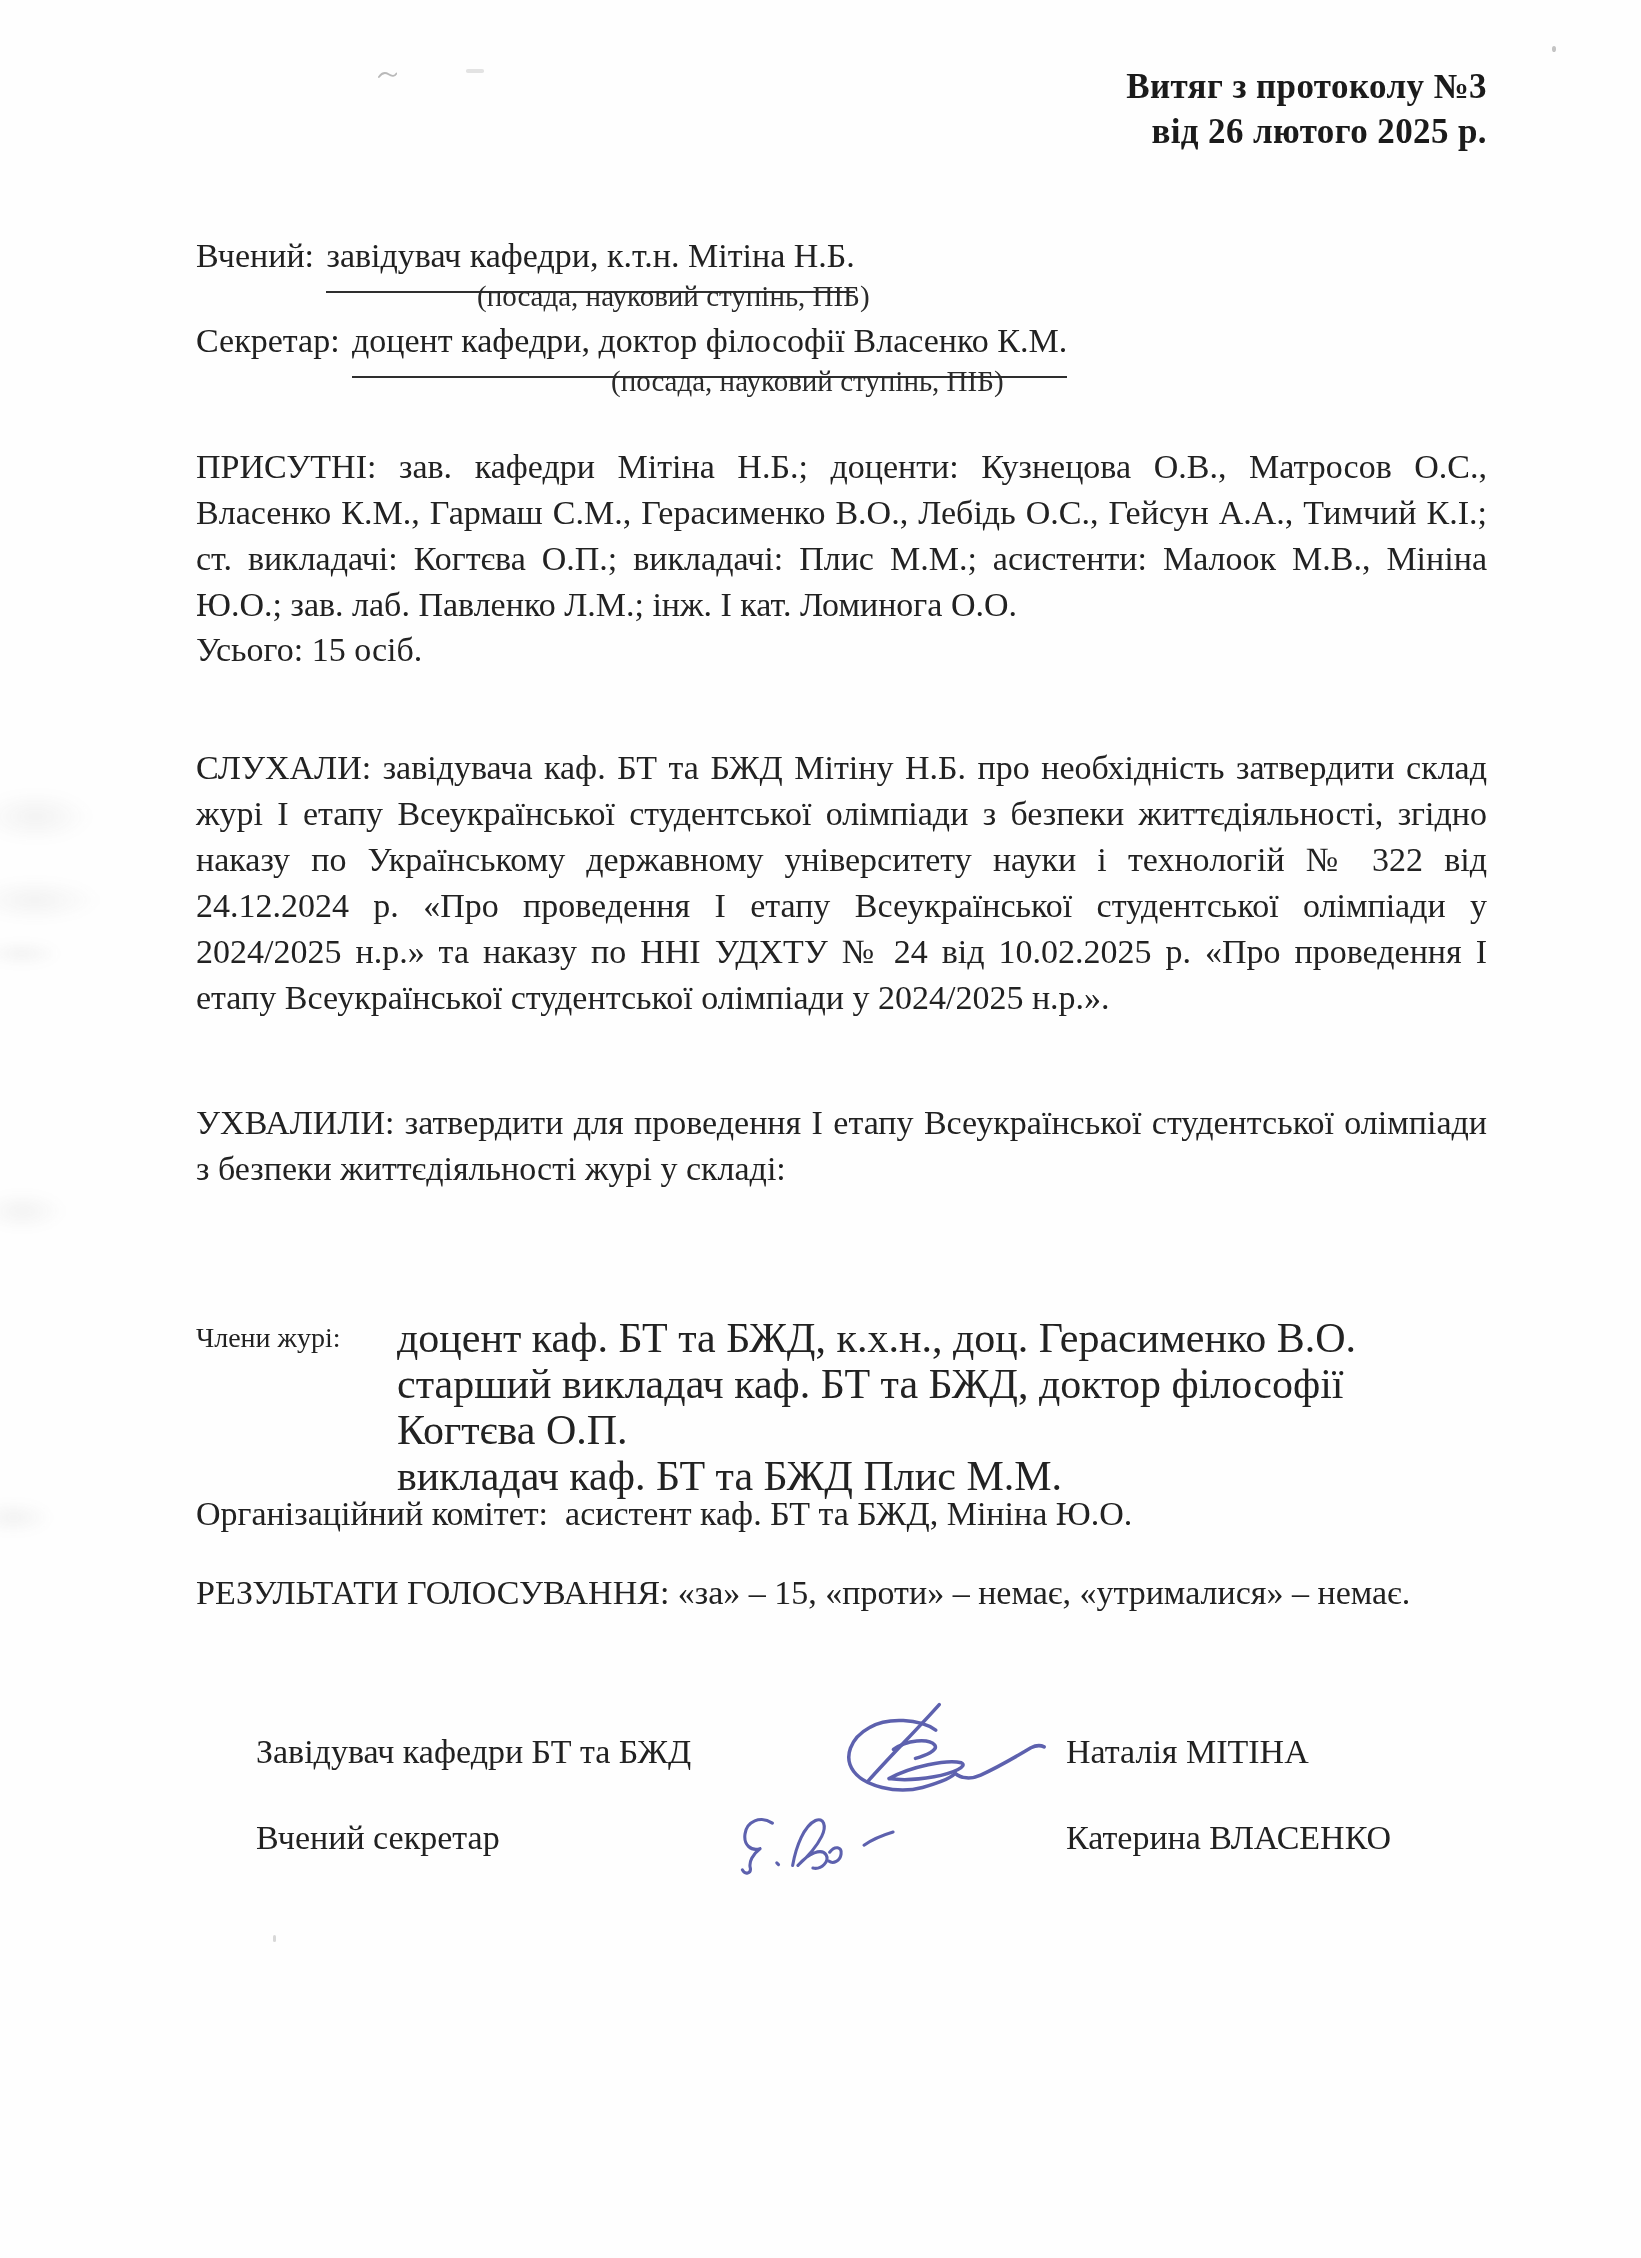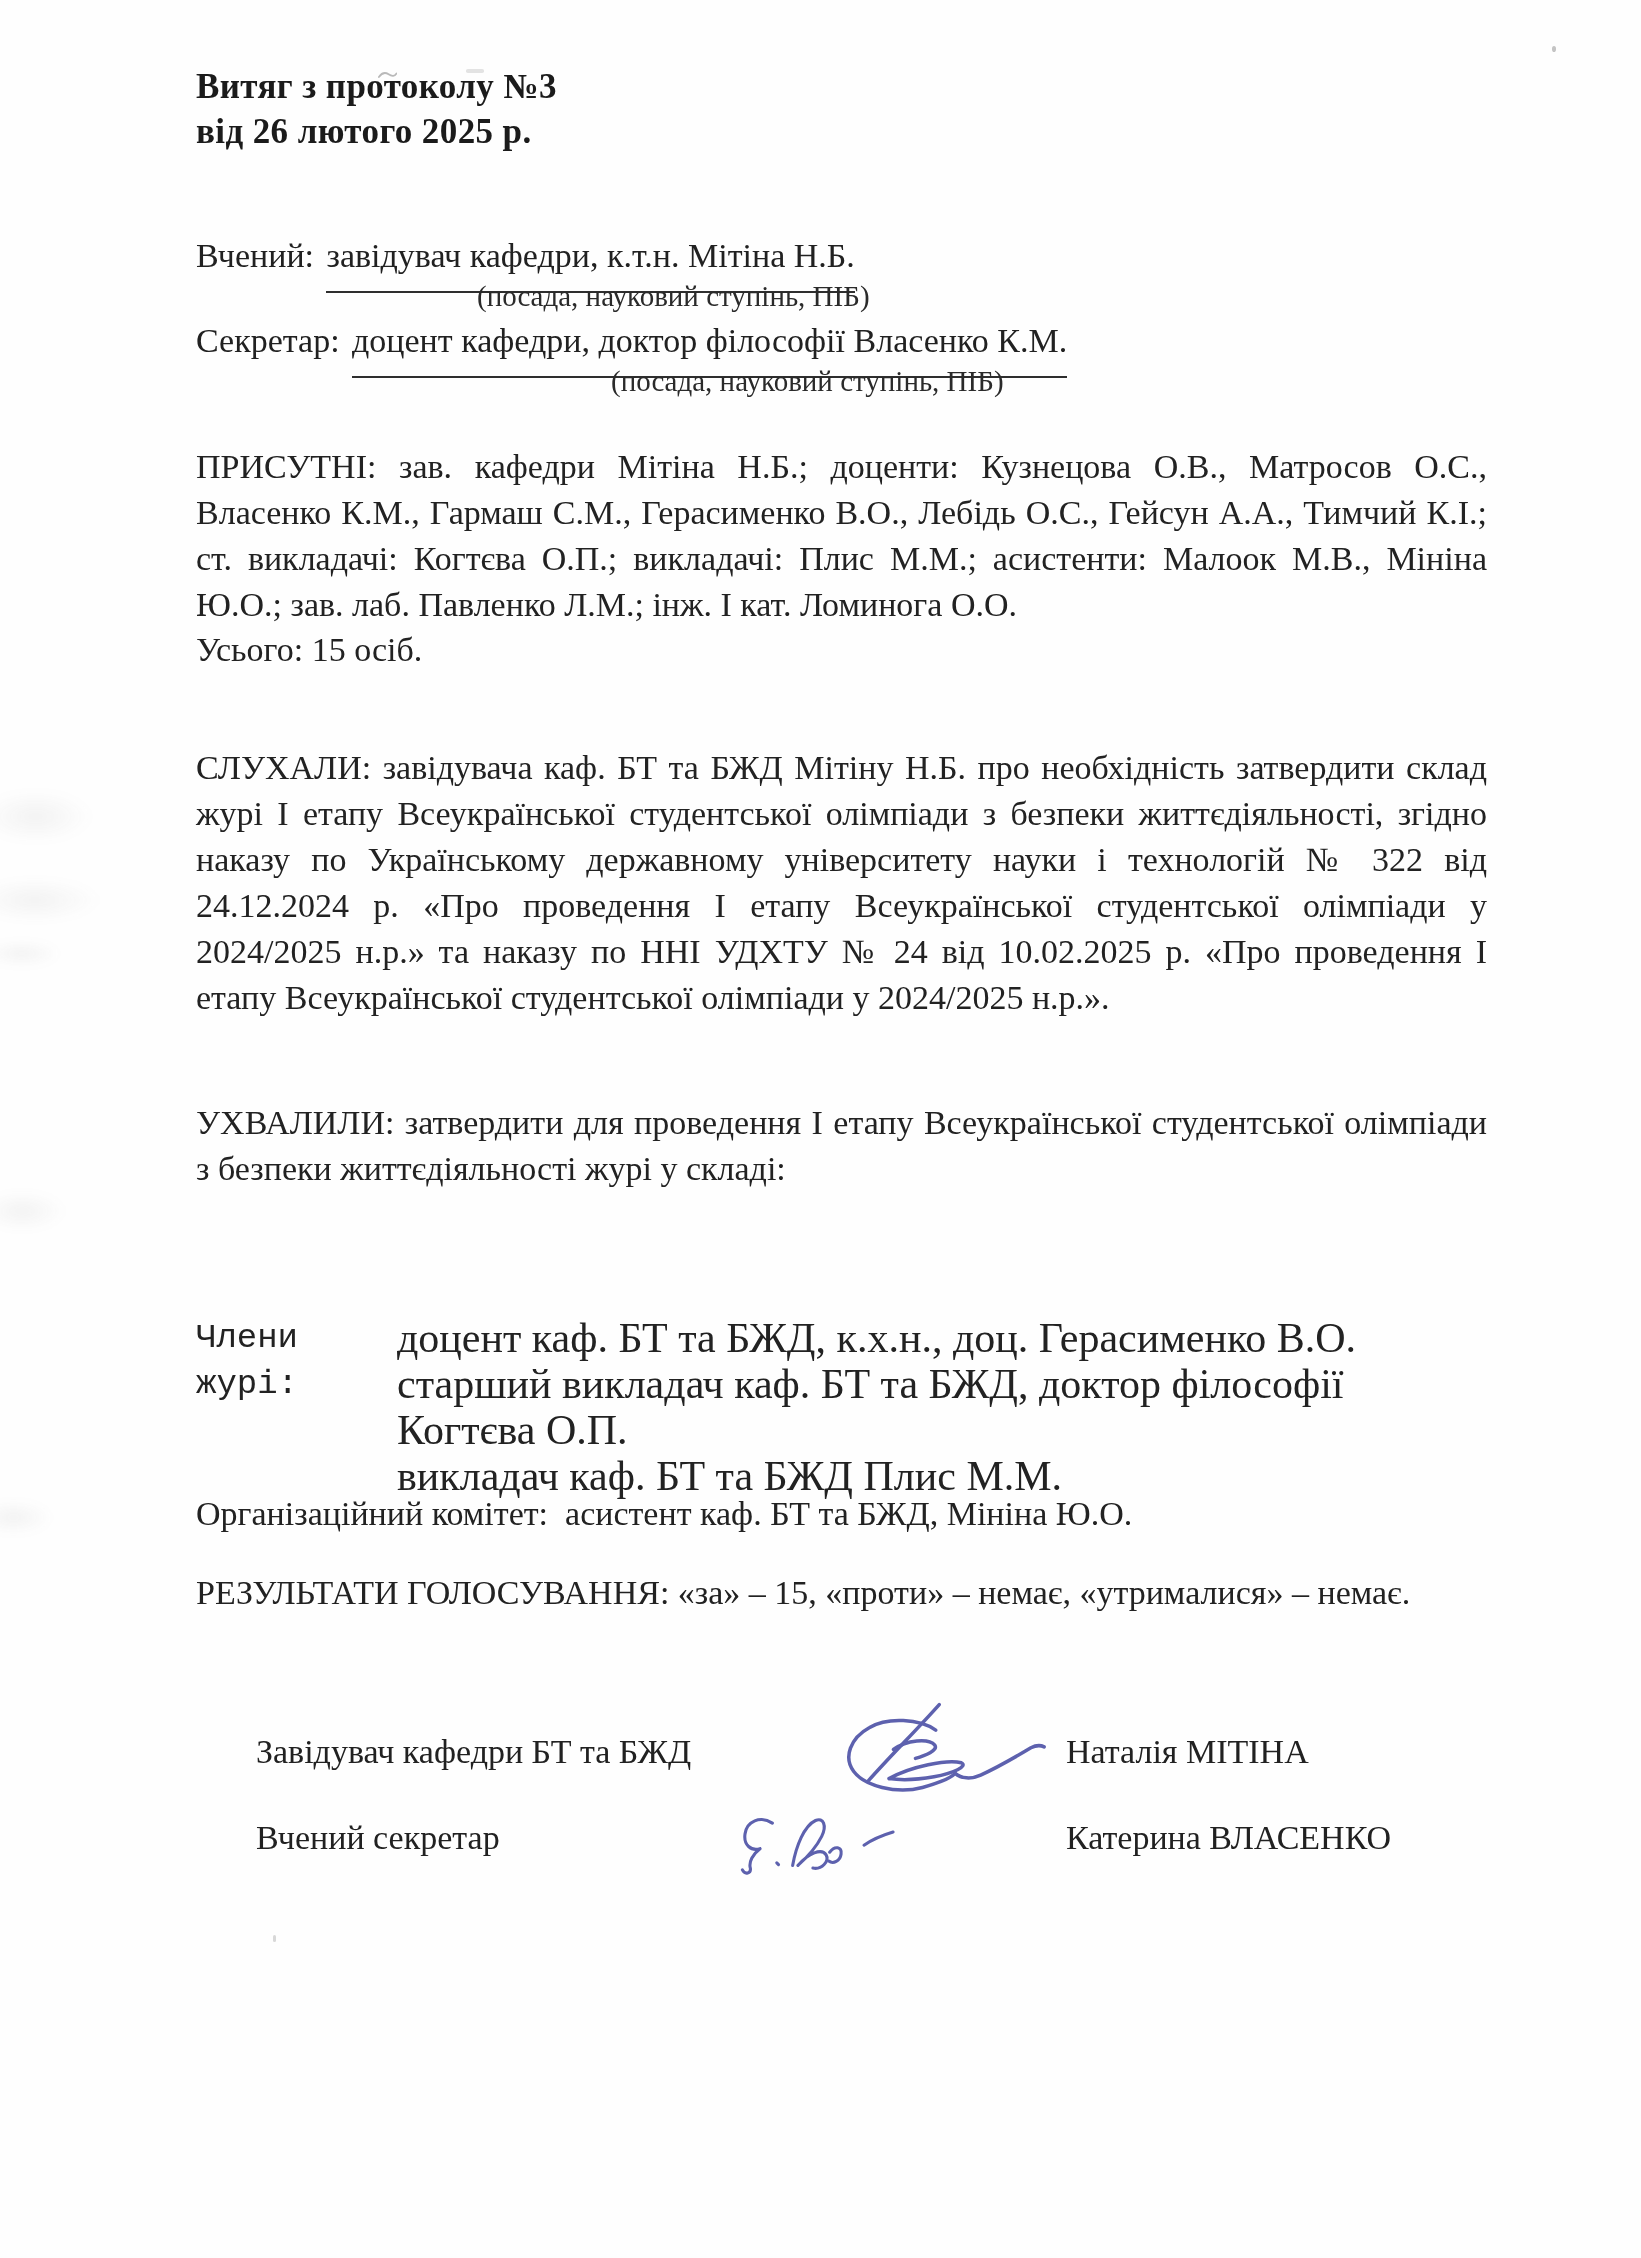--- a/index.html
+++ b/index.html
@@ -7,21 +7,21 @@
     position:relative;
     width:1642px;height:2258px;
     background:#fefefe;
     overflow:hidden;
     font-family:"Liberation Serif","DejaVu Serif",serif;
     color:#222;
   }
   .abs{position:absolute;}
   .col{left:196px;width:1291px;}
   .title{
-    top:64px;text-align:left;font-weight:bold;
+    top:64px;text-align:right;font-weight:bold;
     font-size:35px;line-height:45px;color:#1b1b1b;
     letter-spacing:0.4px;
   }
   .officials{top:235px;font-size:34px;line-height:42px;color:#212121;}
   .off-line{white-space:nowrap;}
   .off-label{margin-right:12.4px;}
   .u{border-bottom:2.6px solid #2e2e2e;padding-bottom:17px;}
   .caption{font-size:29px;line-height:39px;color:#2a2a2a;}
   .cap1{margin-left:281px;}
   .cap2{margin-left:415px;}
@@ -29,21 +29,21 @@
   .para{
     font-size:34px;line-height:46px;color:#222;
     text-align:justify;margin:0;
   }
   .p-present{top:444px;}
   .p-total{top:627px;}
   .p-heard{top:745px;}
   .p-resolved{top:1100px;}
   .p-juryhead{top:1228px;white-space:nowrap;text-align:left;}
   .p-members{top:1315px;display:flex;}
-  .members-label{flex:0 0 201px;font-size:34px;line-height:46px;font-family:Liberation Mono, monospace;}
+  .members-label{flex:0 0 201px;font-size:28px;line-height:46px;}
   .members-lines{font-size:42px;line-height:46px;}
   .p-committee{top:1491px;white-space:pre-wrap;text-align:left;}
   .p-voting{top:1570px;}
   .sig-pos{font-size:34px;line-height:42px;color:#212121;white-space:nowrap;}
   .sig-name{font-size:34px;line-height:42px;color:#212121;white-space:nowrap;}
   .row1{top:1731px;}
   .row2{top:1817px;}
   .posx{left:256px;}
   .namex{left:1066px;}
   .sig-svg{position:absolute;}

